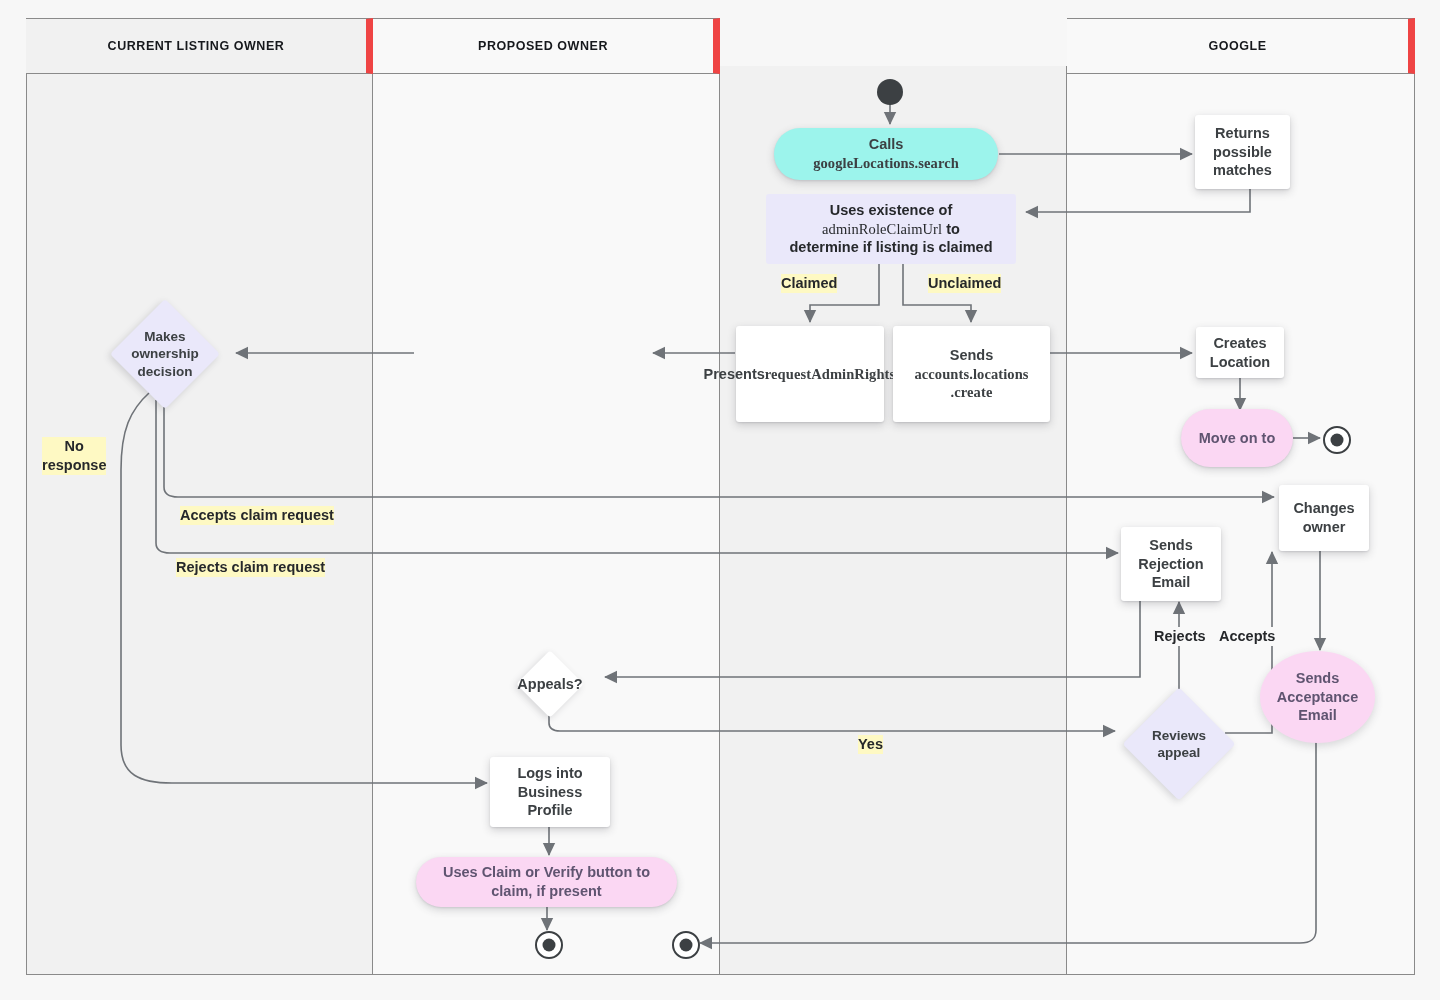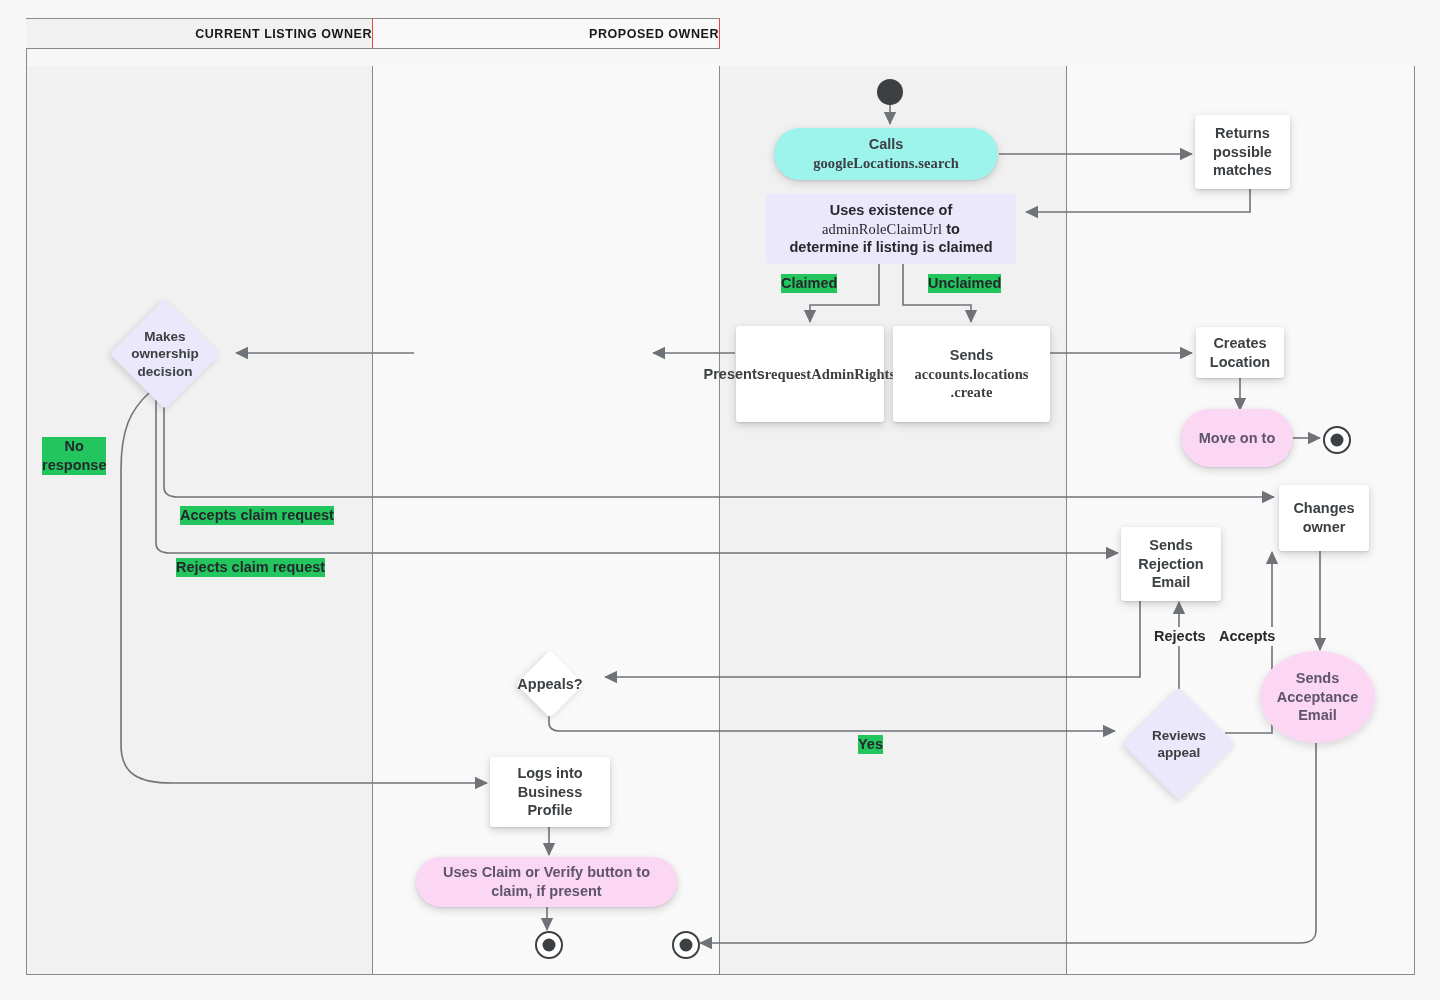--- a/index.html
+++ b/index.html
@@ -12,23 +12,23 @@
   }
   #stage{position:absolute;left:0;top:0;width:1440px;height:1000px;}
   svg.layer{position:absolute;left:0;top:0;width:1440px;height:1000px;}
   #edges{z-index:2;}
   #nodes{position:absolute;left:0;top:0;width:1440px;height:1000px;z-index:3;}
 
   
   .lane{position:absolute;top:66px;height:909px;border-right:1px solid #8a8a8a;box-sizing:border-box;}
   .lane.odd{background:#f1f1f1;}
   .lane.even{background:#f9f9f9;}
-  .lane-head{position:absolute;top:18px;height:31px;
-    border-right:1px solid #ef4444;border-top:1px solid #8a8a8a;border-bottom:1px solid #8a8a8a;
-    box-sizing:border-box;display:flex;align-items:center;justify-content:flex-end;}
+  .lane-head{position:absolute;top:18px;height:56px;
+    border-right:7px solid #ef4444;border-top:1px solid #8a8a8a;border-bottom:1px solid #8a8a8a;
+    box-sizing:border-box;display:flex;align-items:center;justify-content:center;}
   .lane-head.odd{background:#f1f1f1;}
   .lane-head.even{background:#f9f9f9;}
   .lane-head span{
     font-size:12.5px;font-weight:bold;letter-spacing:.55px;color:#16181c;
     font-family:"Liberation Sans", sans-serif;
   }
   #lane-left-border{position:absolute;left:26px;top:18px;width:1px;height:957px;background:#8a8a8a;}
   #lane-bottom-border{position:absolute;left:26px;top:974px;width:1389px;height:1px;background:#8a8a8a;}
 
   
@@ -71,21 +71,21 @@
     border-radius:4px;box-shadow:0 3px 7px rgba(60,60,70,.18);}
   .diamond.purple .dshape{background:#eae8fa;}
   .diamond.white .dshape{background:#ffffff;}
   .diamond .nlabel{position:relative;z-index:2;font-size:14.5px;font-weight:bold;color:#3c4043;}
 
   .mono{font-family:"Liberation Serif", serif;font-weight:normal;letter-spacing:.1px;}
 
   
   .elabel{position:absolute;font-size:14.5px;font-weight:bold;color:#26282b;
     white-space:pre;line-height:1.3;text-align:center;}
-  .elabel.bg-odd{background:#22c55e;}
+  .elabel.bg-odd{background:#fef9c3;}
   .elabel.bg-even{background:#f9f9f9;}
 
   
   .term-start{position:absolute;width:26px;height:26px;border-radius:50%;background:#3c4043;}
   .term-end{position:absolute;width:24px;height:24px;border-radius:50%;border:2px solid #3c4043;background:#fff;}
   .term-end::after{content:"";position:absolute;left:50%;top:50%;width:13px;height:13px;border-radius:50%;
     background:#3c4043;transform:translate(-50%,-50%);}
 </style>
 </head>
 <body>
@@ -97,20 +97,23 @@
   <div class="lane odd" style="left:720px;width:347px;"></div>
   <div class="lane even" style="left:1067px;width:348px;"></div>
   <div id="lane-left-border"></div>
   <div id="lane-bottom-border"></div>
 
   <div class="lane-head odd" style="left:26px;width:347px;">
     <span>CURRENT LISTING OWNER</span>
   </div>
   <div class="lane-head even" style="left:373px;width:347px;">
     <span>PROPOSED OWNER</span>
+  </div>
+  <div class="lane-head even" style="left:1067px;width:348px;">
+    <span>GOOGLE</span>
   </div>
 
   <svg class="layer" id="edges" viewBox="0 0 1440 1000">
     <defs>
       <marker id="ah" markerWidth="9" markerHeight="9" refX="7.6" refY="4.5" orient="auto" markerUnits="strokeWidth">
         <path d="M0,0.6 L8.2,4.5 L0,8.4 z" fill="#6f7378"></path>
       </marker>
     </defs>
     <g fill="none" stroke="#6f7378" stroke-width="1.6">
 

